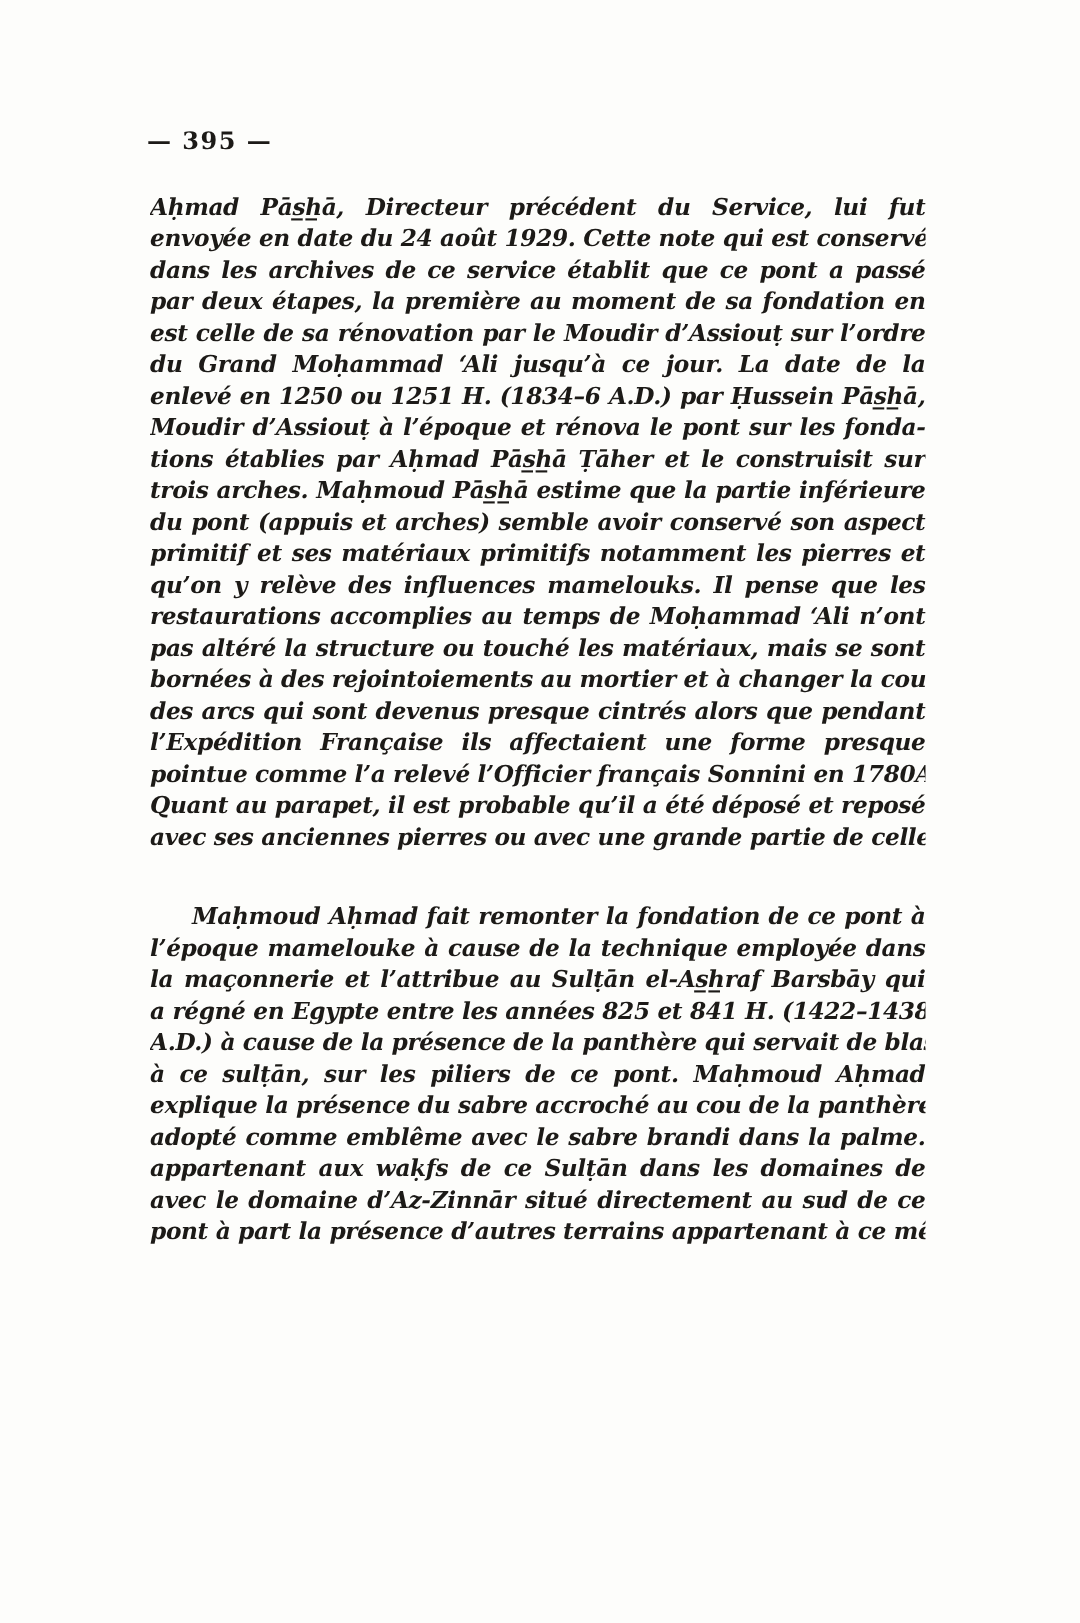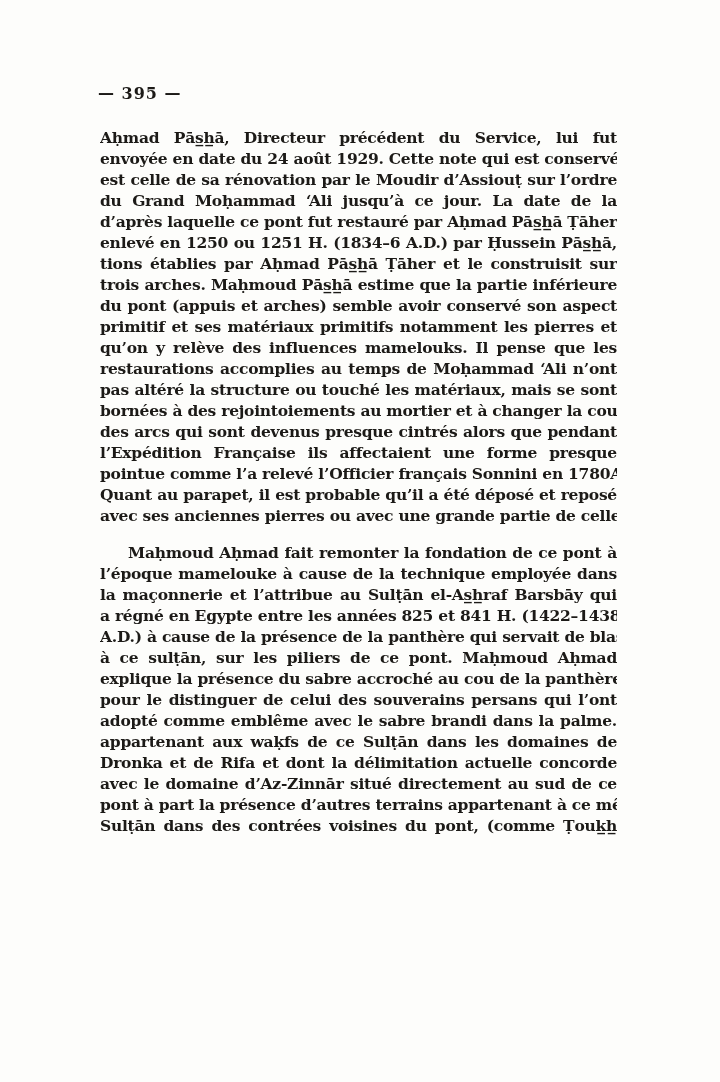--- a/index.html
+++ b/index.html
@@ -36,48 +36,51 @@
     width: 517px;
     color: #1c1a17;
     font-size: 15.5px;
     font-weight: bold;
     letter-spacing: -0.25px;
   }
   .paragraph {
     margin: 0;
   }
   .paragraph + .paragraph {
-    margin-top: 16px;
+    margin-top: 32px;
   }
   .line {
     height: 21px;
     line-height: 21px;
     text-align: justify;
     text-align-last: justify;
     white-space: nowrap;
     overflow: hidden;
+    font-style: italic;
   }
   .indent-first .line:first-child {
     padding-left: 28px;
   }
 </style>
 </head>
 <body style="background: rgb(253, 253, 251);">
 
 <div class="page">
   <div class="page-number" style="color: rgb(28, 26, 23);">— 395 —</div>
 
   <div class="text-block" style="color: rgb(28, 26, 23);">
     <div class="paragraph">
         <div class="line">Aḥmad Pās̲h̲ā, Directeur précédent du Service, lui fut</div>
         <div class="line">envoyée en date du 24 août 1929. Cette note qui est conservée</div>
+        <div class="line">dans les archives de ce service établit que ce pont a passé</div>
+        <div class="line">par deux étapes, la première au moment de sa fondation en</div>
         <div class="line">est celle de sa rénovation par le Moudir d’Assiouṭ sur l’ordre</div>
         <div class="line">du Grand Moḥammad ‘Ali jusqu’à ce jour. La date de la</div>
-        <div class="line">d’après laquelle ce pont fut restauré par Aḥmad Pās̲h̲ā Ṭāher</div>
         <div class="line">enlevé en 1250 ou 1251 H. (1834–6 A.D.) par Ḥussein Pās̲h̲ā,</div>
+        <div class="line">Moudir d’Assiouṭ à l’époque et rénova le pont sur les fonda-</div>
         <div class="line">tions établies par Aḥmad Pās̲h̲ā Ṭāher et le construisit sur</div>
         <div class="line">trois arches. Maḥmoud Pās̲h̲ā estime que la partie inférieure</div>
         <div class="line">du pont (appuis et arches) semble avoir conservé son aspect</div>
         <div class="line">primitif et ses matériaux primitifs notamment les pierres et</div>
         <div class="line">qu’on y relève des influences mamelouks. Il pense que les</div>
         <div class="line">restaurations accomplies au temps de Moḥammad ‘Ali n’ont</div>
         <div class="line">pas altéré la structure ou touché les matériaux, mais se sont</div>
         <div class="line">bornées à des rejointoiements au mortier et à changer la courbe</div>
         <div class="line">des arcs qui sont devenus presque cintrés alors que pendant</div>
         <div class="line">l’Expédition Française ils affectaient une forme presque</div>
@@ -86,22 +89,19 @@
         <div class="line">avec ses anciennes pierres ou avec une grande partie de celles-ci.</div>
       </div>
     <div class="paragraph indent-first">
         <div class="line">Maḥmoud Aḥmad fait remonter la fondation de ce pont à</div>
         <div class="line">l’époque mamelouke à cause de la technique employée dans</div>
         <div class="line">la maçonnerie et l’attribue au Sulṭān el-As̲h̲raf Barsbāy qui</div>
         <div class="line">a régné en Egypte entre les années 825 et 841 H. (1422–1438</div>
         <div class="line">A.D.) à cause de la présence de la panthère qui servait de blason</div>
         <div class="line">à ce sulṭān, sur les piliers de ce pont. Maḥmoud Aḥmad</div>
         <div class="line">explique la présence du sabre accroché au cou de la panthère</div>
-        <div class="line">pour le distinguer de celui des souverains persans qui l’ont</div>
         <div class="line">adopté comme emblême avec le sabre brandi dans la palme.</div>
         <div class="line">appartenant aux waḳfs de ce Sulṭān dans les domaines de</div>
-        <div class="line">Dronka et de Rifa et dont la délimitation actuelle concorde</div>
         <div class="line">avec le domaine d’Az-Zinnār situé directement au sud de ce</div>
         <div class="line">pont à part la présence d’autres terrains appartenant à ce même</div>
-        <div class="line">Sulṭān dans des contrées voisines du pont, (comme Ṭouk̲h̲</div>
       </div>
   </div>
 </div>
 
 </body></html>

